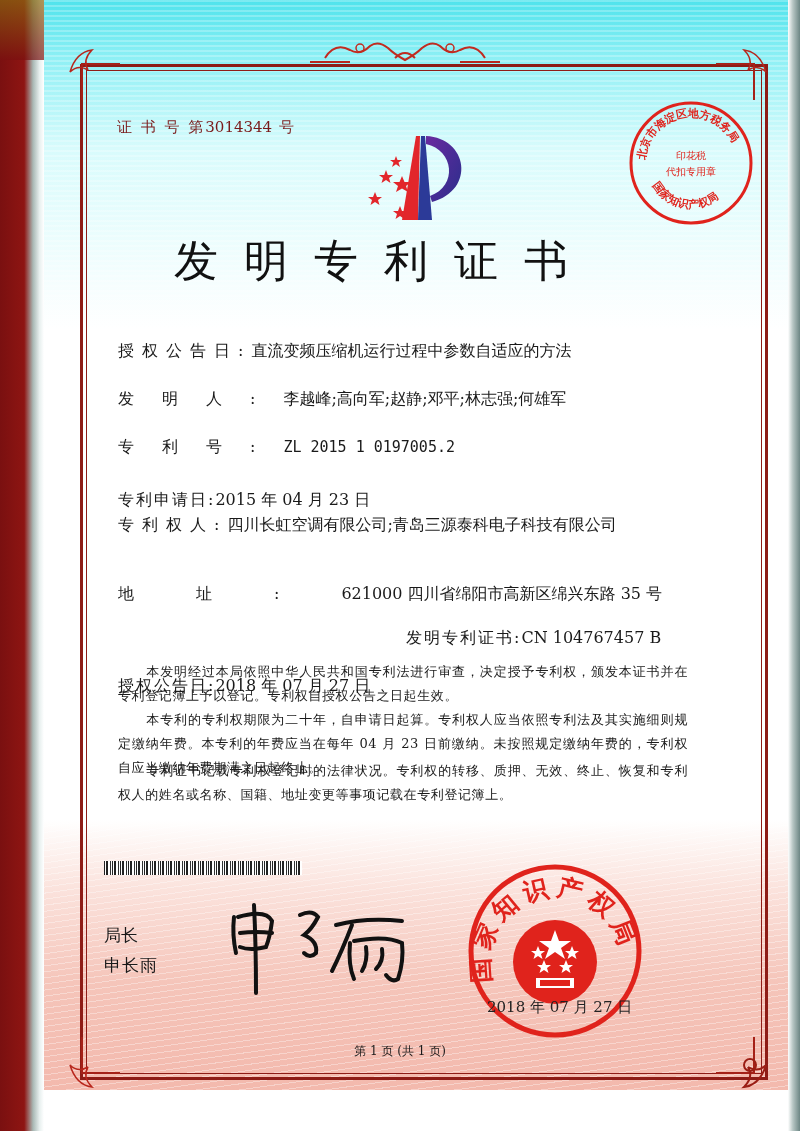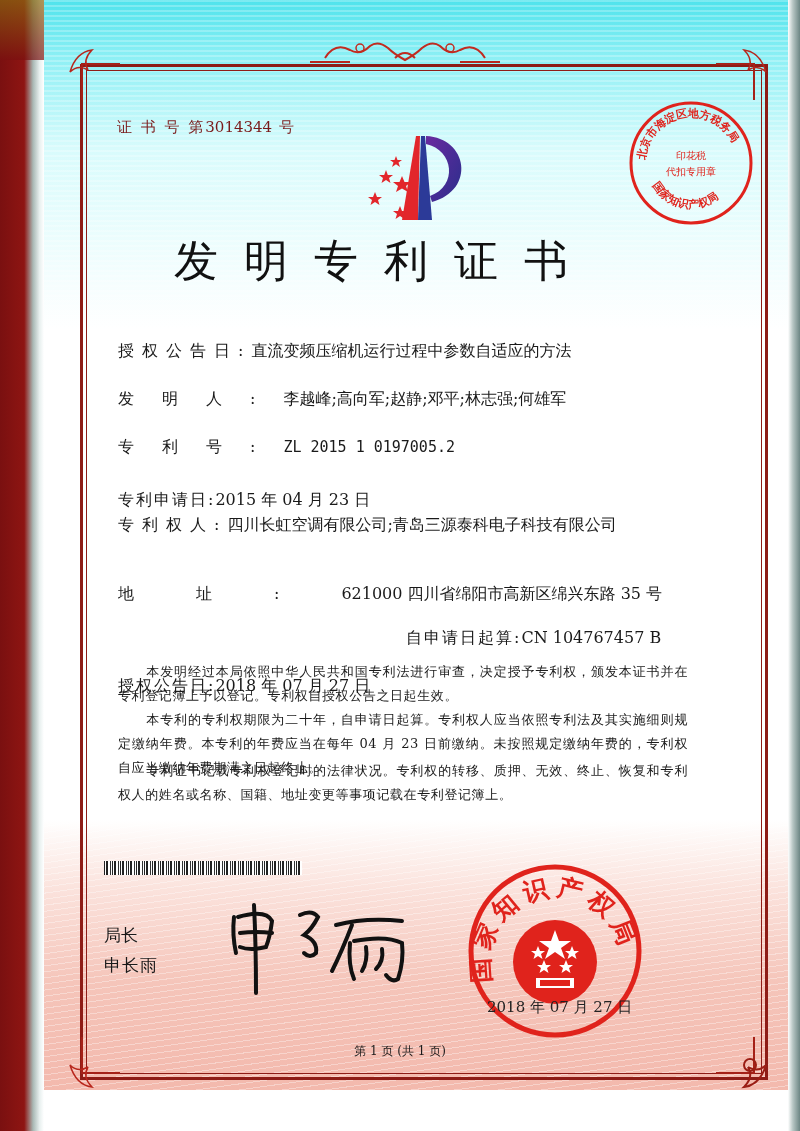--- a/index.html
+++ b/index.html
@@ -150,21 +150,21 @@
 <div class="field f5 sp-wide">
   <span class="lbl">专利权人:</span><span>四川长虹空调有限公司;青岛三源泰科电子科技有限公司</span>
 </div>
 <div class="field f6">
   <span class="lbl" style="letter-spacing:62px;">地址:</span><span>621000 四川省绵阳市高新区绵兴东路 35 号</span>
 </div>
 <div class="field f7">
   <span class="lbl" style="letter-spacing:2px;">授权公告日:</span><span>2018 年 07 月 27 日</span>
 </div>
 <div class="f8">
-  <span class="lbl" style="letter-spacing:2px;">自申请日起算:</span><span>CN 104767457 B</span>
+  <span class="lbl" style="letter-spacing:2px;">发明专利证书:</span><span>CN 104767457 B</span>
 </div>
 
 <div class="para p1"><span class="indent"></span><span>本发明经过本局依照中华人民共和国专利法进行审查，决定授予专利权，颁发本证书并在专利登记簿上予以登记。专利权自授权公告之日起生效。</span></div>
 <div class="para p2"><span class="indent"></span><span>本专利的专利权期限为二十年，自申请日起算。专利权人应当依照专利法及其实施细则规定缴纳年费。本专利的年费应当在每年 04 月 23 日前缴纳。未按照规定缴纳年费的，专利权自应当缴纳年费期满之日起终止。</span></div>
 <div class="para p3"><span class="indent"></span><span>专利证书记载专利权登记时的法律状况。专利权的转移、质押、无效、终止、恢复和专利权人的姓名或名称、国籍、地址变更等事项记载在专利登记簿上。</span></div>
 
 <div class="barcode"></div>
 
 <div class="director-title">局长</div>
 <div class="director-name">申长雨</div>

